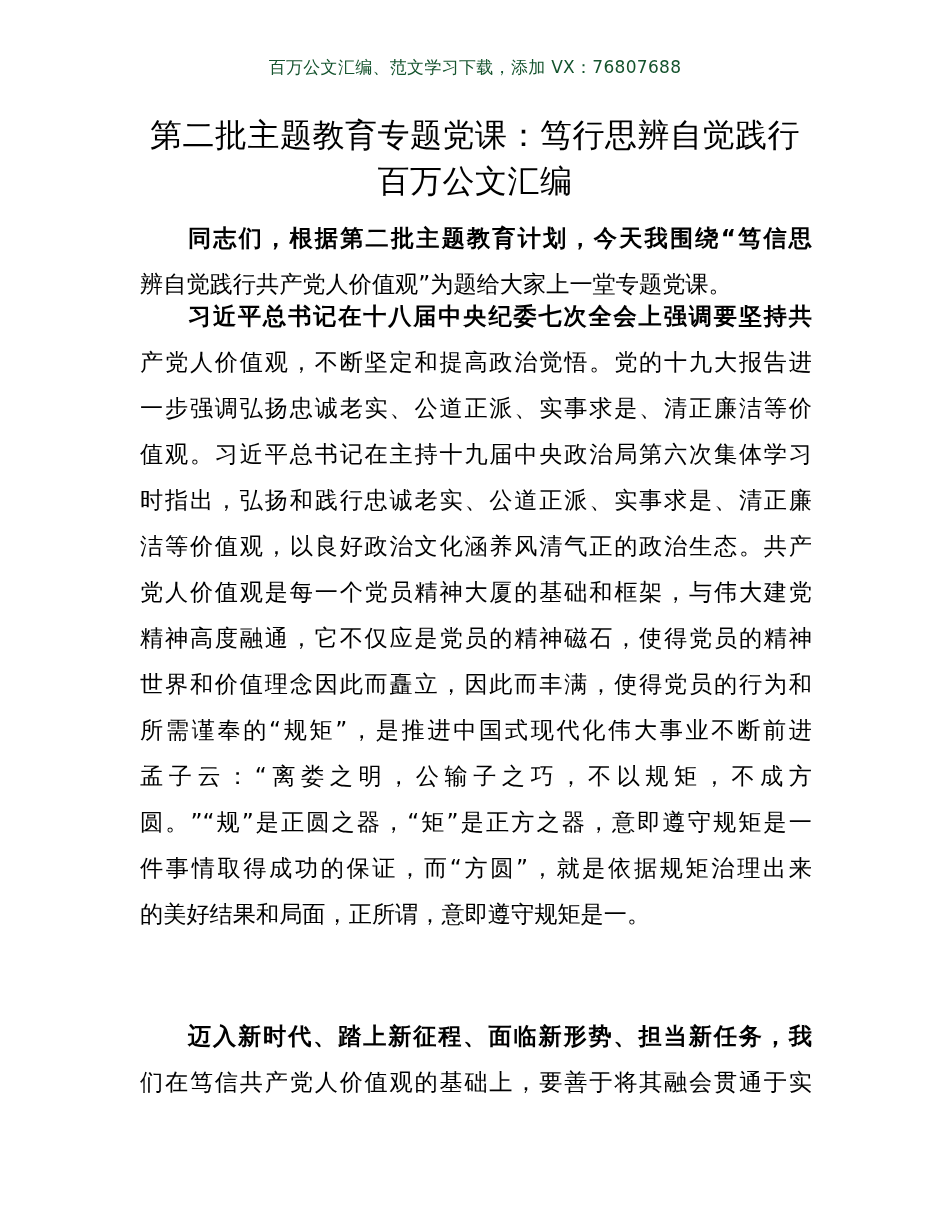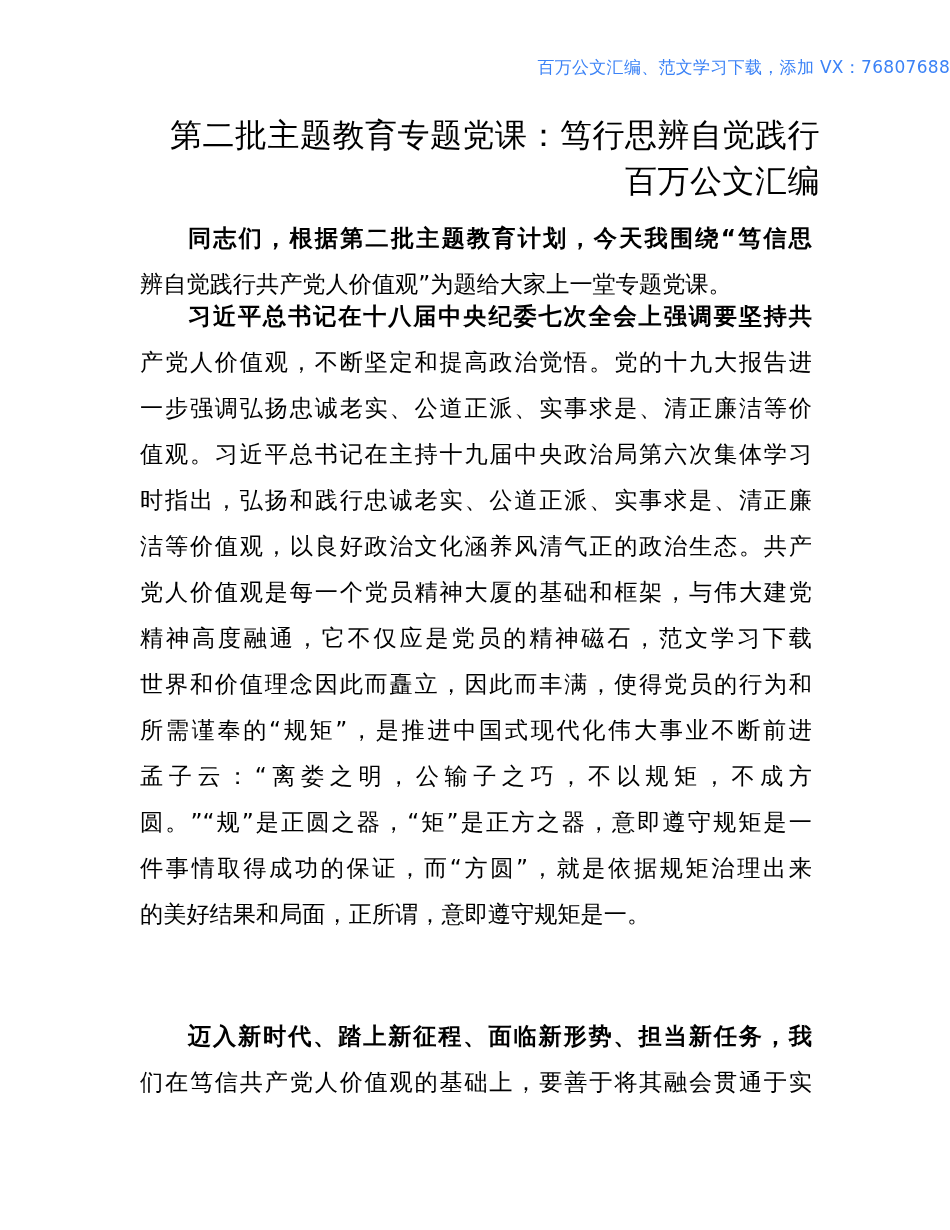--- a/index.html
+++ b/index.html
@@ -1,20 +1,20 @@
 <!DOCTYPE html>
 <html><head>
 <meta charset="utf-8">
 <style>
   html, body { margin: 0; padding: 0; background: #ffffff; }
   body { width: 950px; height: 1230px; position: relative; overflow: hidden;
          font-family: "DejaVu Sans", "Liberation Sans", sans-serif; color: #000; }
-  .watermark { position: absolute; top: 56px; left: 0; width: 950px; text-align: right;
-               font-size: 17px; color: #3b82f6; letter-spacing: 0.3px; }
-  .title { position: absolute; top: 112px; left: 130px; width: 690px; text-align: right;
+  .watermark { position: absolute; top: 56px; left: 0; width: 950px; text-align: center;
+               font-size: 17px; color: #14532d; letter-spacing: 0.3px; }
+  .title { position: absolute; top: 112px; left: 130px; width: 690px; text-align: center;
            font-size: 32px; line-height: 46px; font-weight: normal; margin: 0; letter-spacing: 0.5px; }
   .body { position: absolute; left: 140px; width: 672px; font-size: 23.2px; line-height: 46px;
           text-align: justify; }
   #p1 { top: 215px; }
   #p2 { top: 293px; }
   #p3 { top: 1013px; }
   .line { display: block; white-space: nowrap; text-align: justify; text-align-last: justify; }
   .line.last { text-align-last: left; }
   .line.indent { padding-left: 48px; font-weight: bold; }
 </style>
@@ -34,21 +34,21 @@
 </div>
 
 <div class="body" id="p2">
   <span class="line indent">习近平总书记在十八届中央纪委七次全会上强调要坚持共</span>
   <span class="line">产党人价值观，不断坚定和提高政治觉悟。党的十九大报告进</span>
   <span class="line">一步强调弘扬忠诚老实、公道正派、实事求是、清正廉洁等价</span>
   <span class="line">值观。习近平总书记在主持十九届中央政治局第六次集体学习</span>
   <span class="line">时指出，弘扬和践行忠诚老实、公道正派、实事求是、清正廉</span>
   <span class="line">洁等价值观，以良好政治文化涵养风清气正的政治生态。共产</span>
   <span class="line">党人价值观是每一个党员精神大厦的基础和框架，与伟大建党</span>
-  <span class="line">精神高度融通，它不仅应是党员的精神磁石，范文学习下载</span>
+  <span class="line">精神高度融通，它不仅应是党员的精神磁石，使得党员的精神</span>
   <span class="line">世界和价值理念因此而矗立，因此而丰满，使得党员的行为和</span>
   <span class="line">所需谨奉的“规矩”，是推进中国式现代化伟大事业不断前进</span>
   <span class="line">孟子云：“离娄之明，公输子之巧，不以规矩，不成方</span>
   <span class="line">圆。”“规”是正圆之器，“矩”是正方之器，意即遵守规矩是一</span>
   <span class="line">件事情取得成功的保证，而“方圆”，就是依据规矩治理出来</span>
   <span class="line last">的美好结果和局面，正所谓，意即遵守规矩是一。</span>
 </div>
 
 <div class="body" id="p3">
   <span class="line indent">迈入新时代、踏上新征程、面临新形势、担当新任务，我</span>

